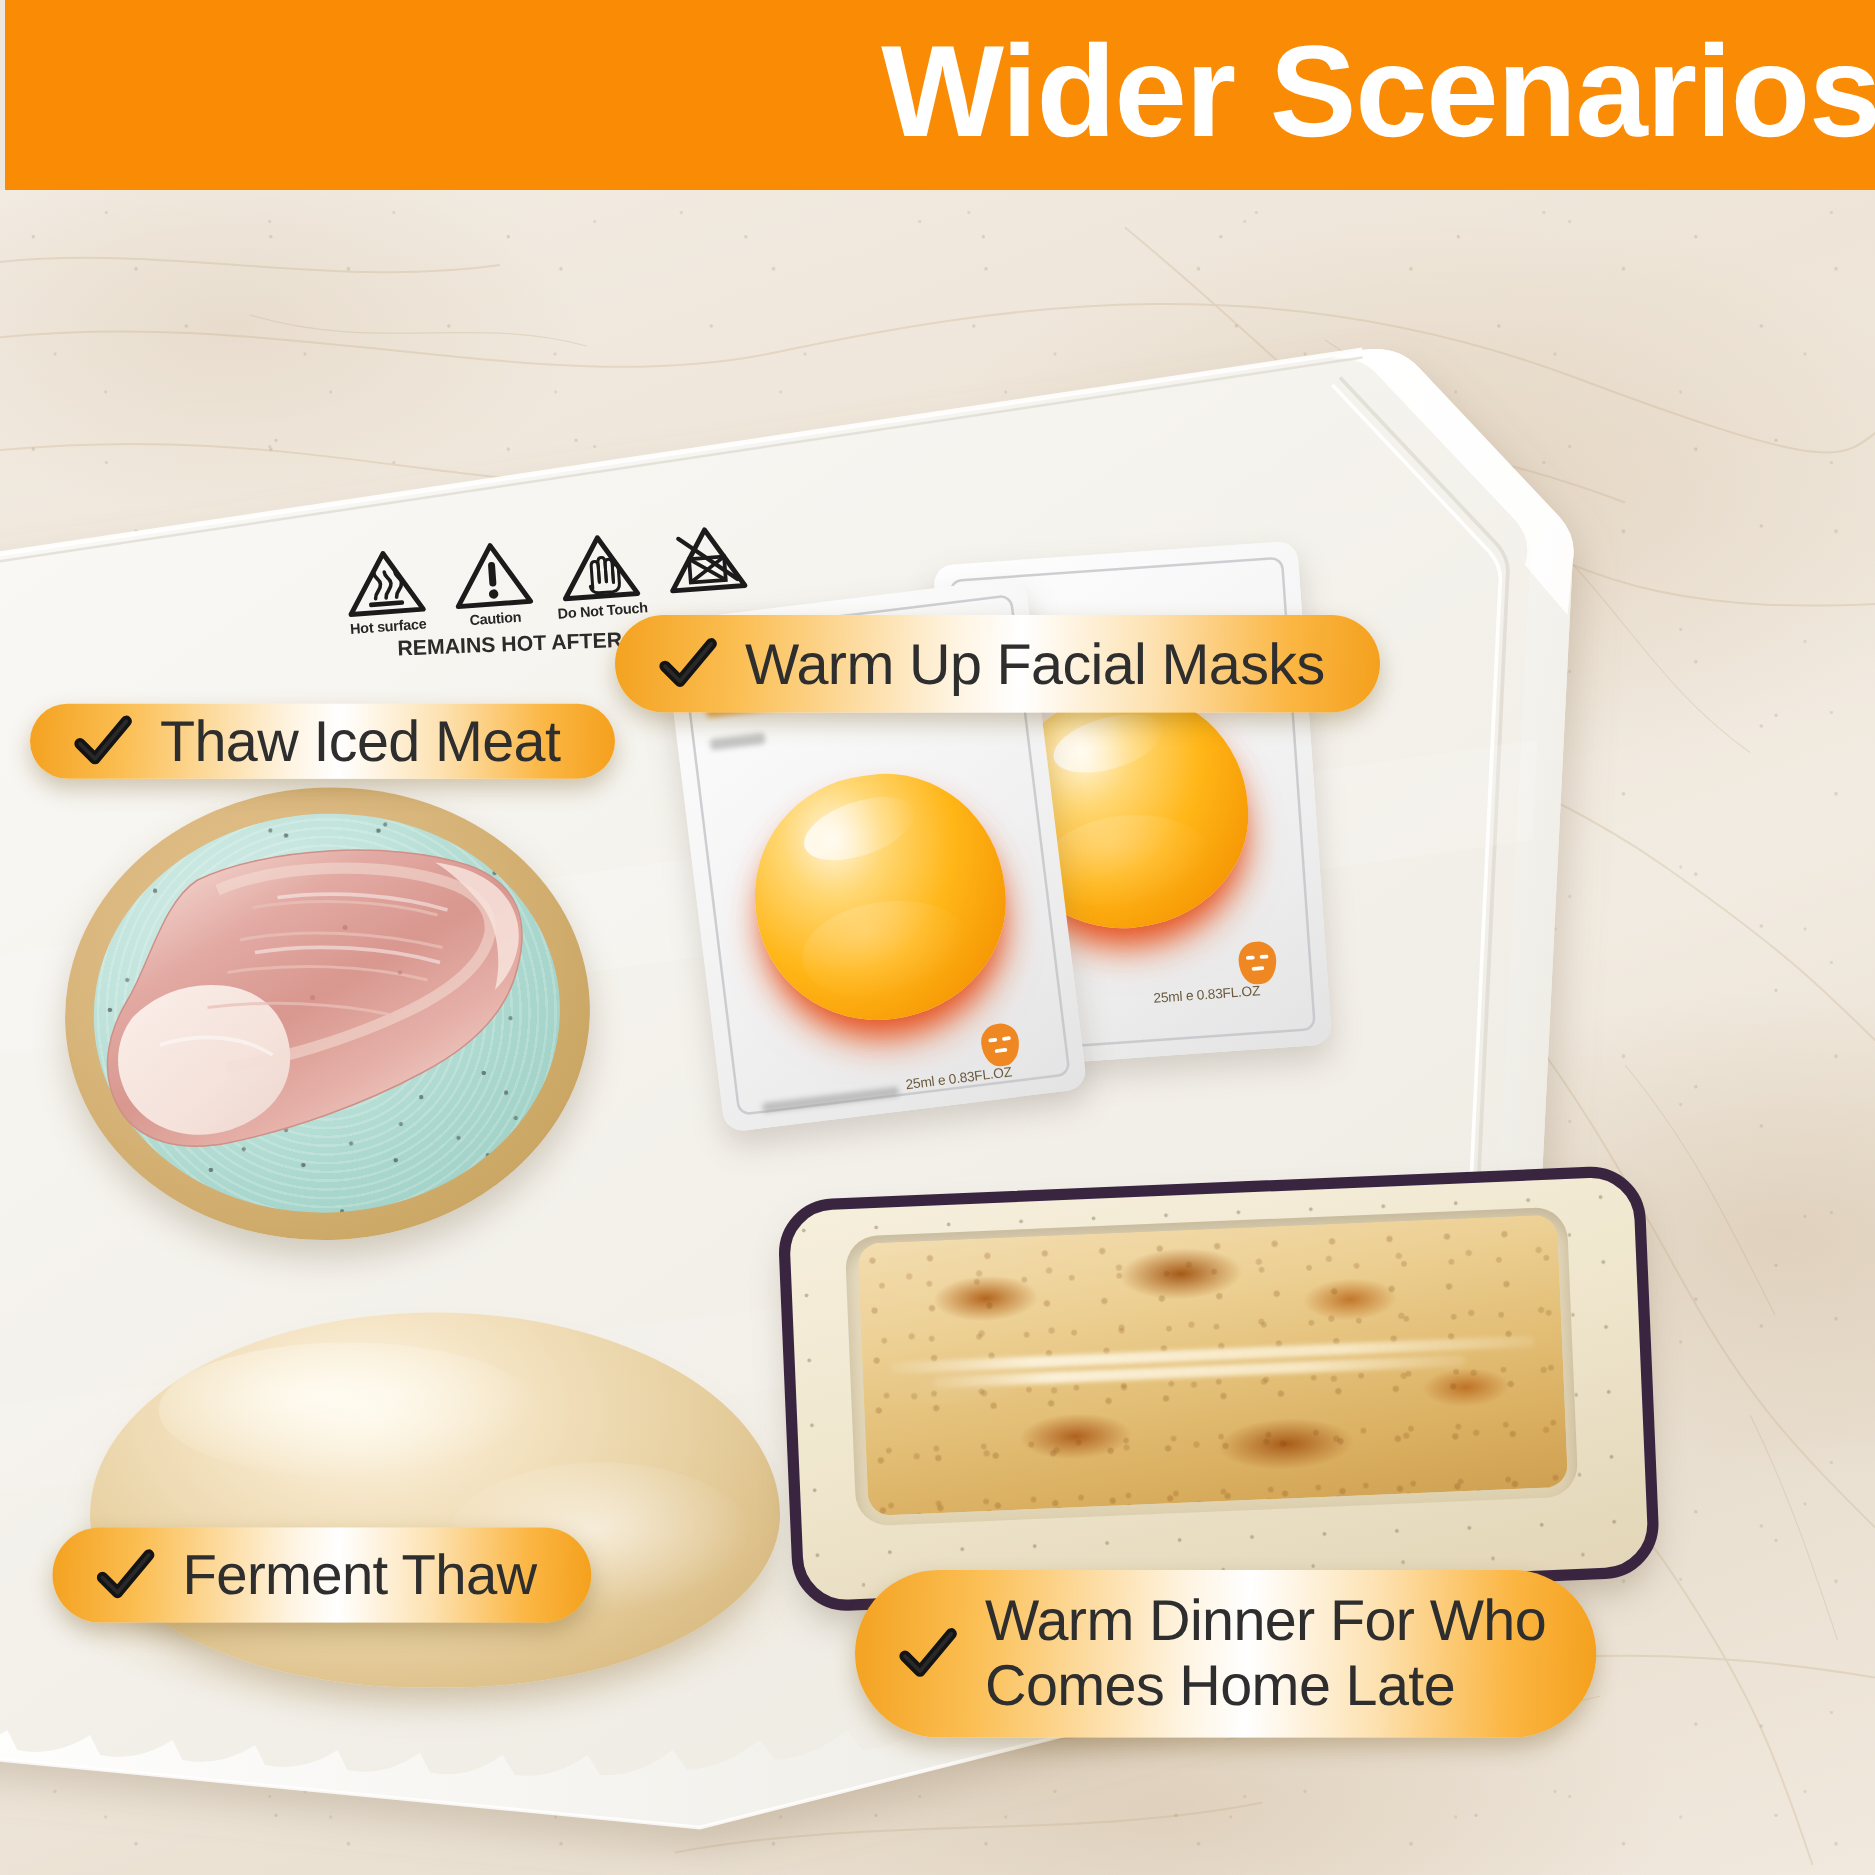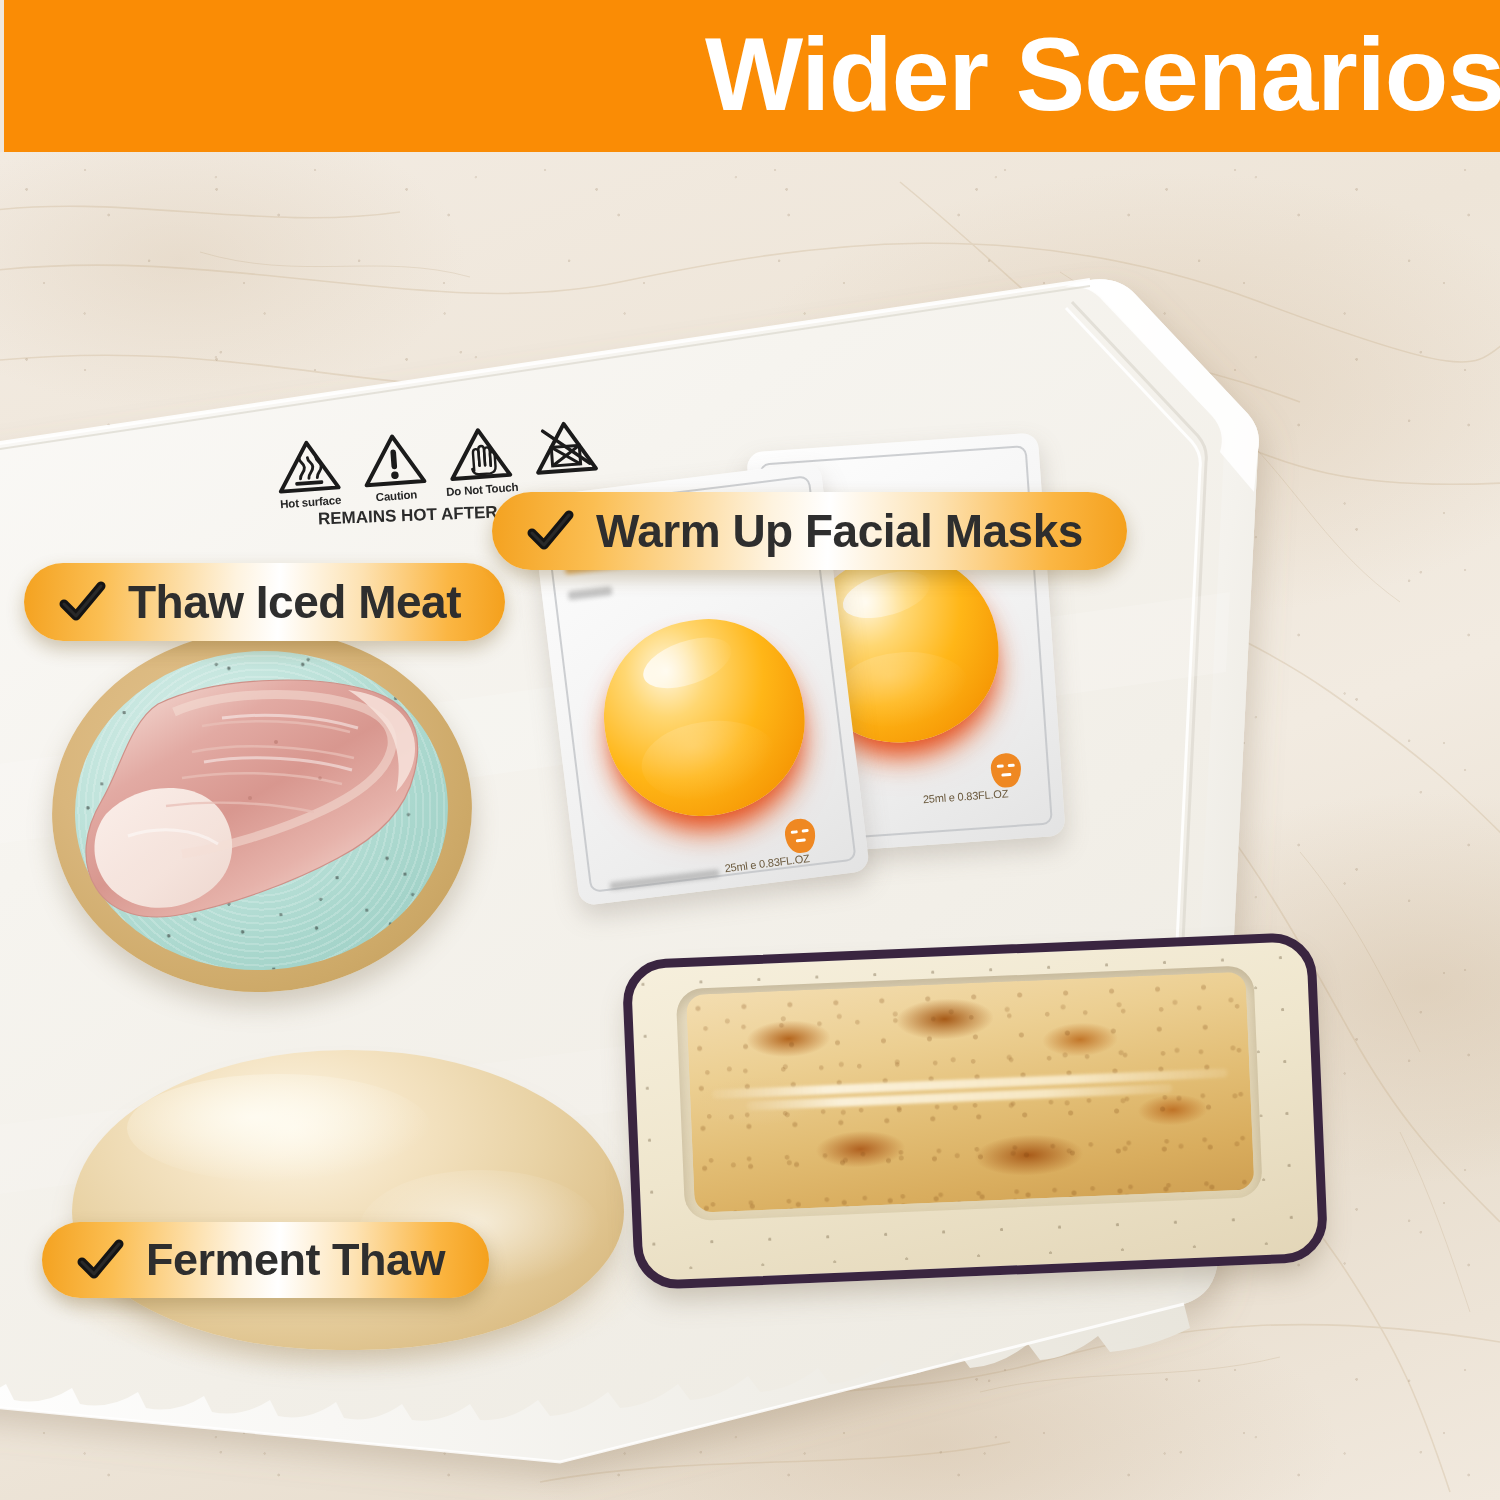--- a/index.html
+++ b/index.html
@@ -341,33 +341,33 @@
         #FBBE52 16%,
         #FEF3DF 44%,
         #FFFFFF 53%,
         #FDE2B2 70%,
         #FBB643 88%,
         #F4A01C 100%);
     box-shadow: 0 8px 18px rgba(110,80,20,.30);
   }
   .badge-text {
     color: #2e2e2e;
-    font-weight: bold;
+    font-weight: normal;
     line-height: 1.06;
     letter-spacing: -0.5px;
     white-space: pre-line;
   }
   .chk {
     flex: 0 0 auto;
     width: 48px;
     height: 48px;
     display: block;
   }
 
-  #badge-thaw   { left: 24px;  top: 563px;  height: 78px; }
+  #badge-thaw   { left: 24px;  top: 563px;  height: 60px; }
   #badge-thaw .badge-text  { font-size: 46px; }
 
   #badge-masks  { left: 492px; top: 492px;  height: 78px; }
   #badge-masks .badge-text { font-size: 46px; }
 
   #badge-dough  { left: 42px;  top: 1222px; height: 76px; }
   #badge-dough .badge-text { font-size: 45px; }
 
   #badge-dinner { left: 684px; top: 1256px; height: 134px; padding: 0 40px 0 34px; }
   #badge-dinner .badge-text { font-size: 46px; line-height: 1.12; }
@@ -647,14 +647,22 @@
   </div>
 
   <div class="badge" id="badge-dough">
     <svg class="chk" viewBox="0 0 48 48">
       <path d="M6 26 L18 38 L43 8" fill="none" stroke="#141414" stroke-width="9" stroke-linecap="round" stroke-linejoin="round"></path>
       <path d="M6 26 L18 38 L43 8" fill="none" stroke="#3a3a3a" stroke-width="3" stroke-linecap="round" stroke-linejoin="round" opacity=".55"></path>
     </svg>
     <span class="badge-text">Ferment Thaw</span>
   </div>
 
+  <div class="badge" id="badge-dinner">
+    <svg class="chk" viewBox="0 0 48 48">
+      <path d="M6 26 L18 38 L43 8" fill="none" stroke="#141414" stroke-width="9" stroke-linecap="round" stroke-linejoin="round"></path>
+      <path d="M6 26 L18 38 L43 8" fill="none" stroke="#3a3a3a" stroke-width="3" stroke-linecap="round" stroke-linejoin="round" opacity=".55"></path>
+    </svg>
+    <span class="badge-text">Warm Dinner For Who
+Comes Home Late</span>
+  </div>
 
 </div>
 
 </body></html>

